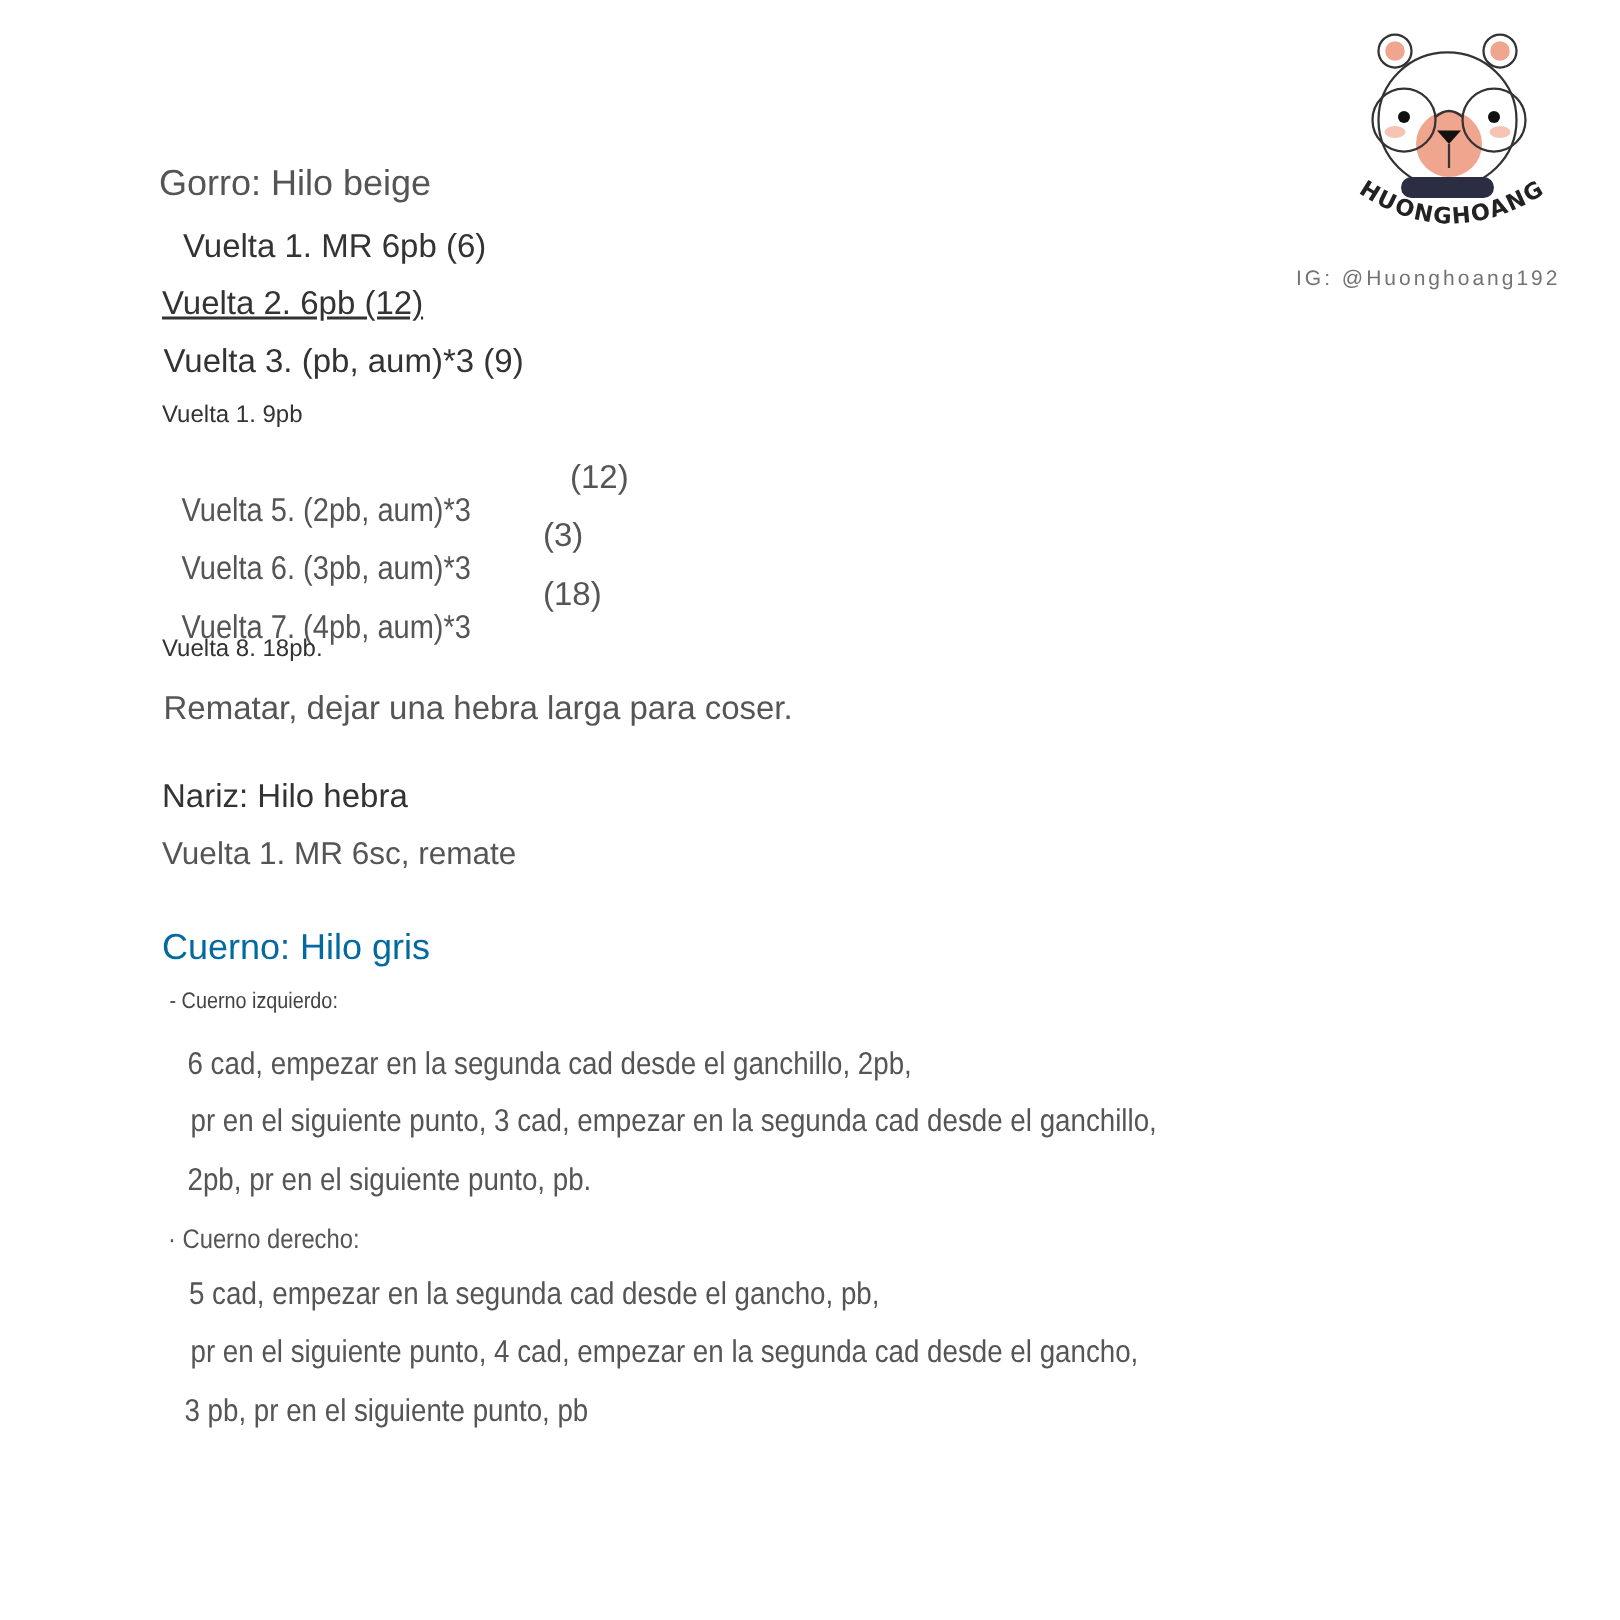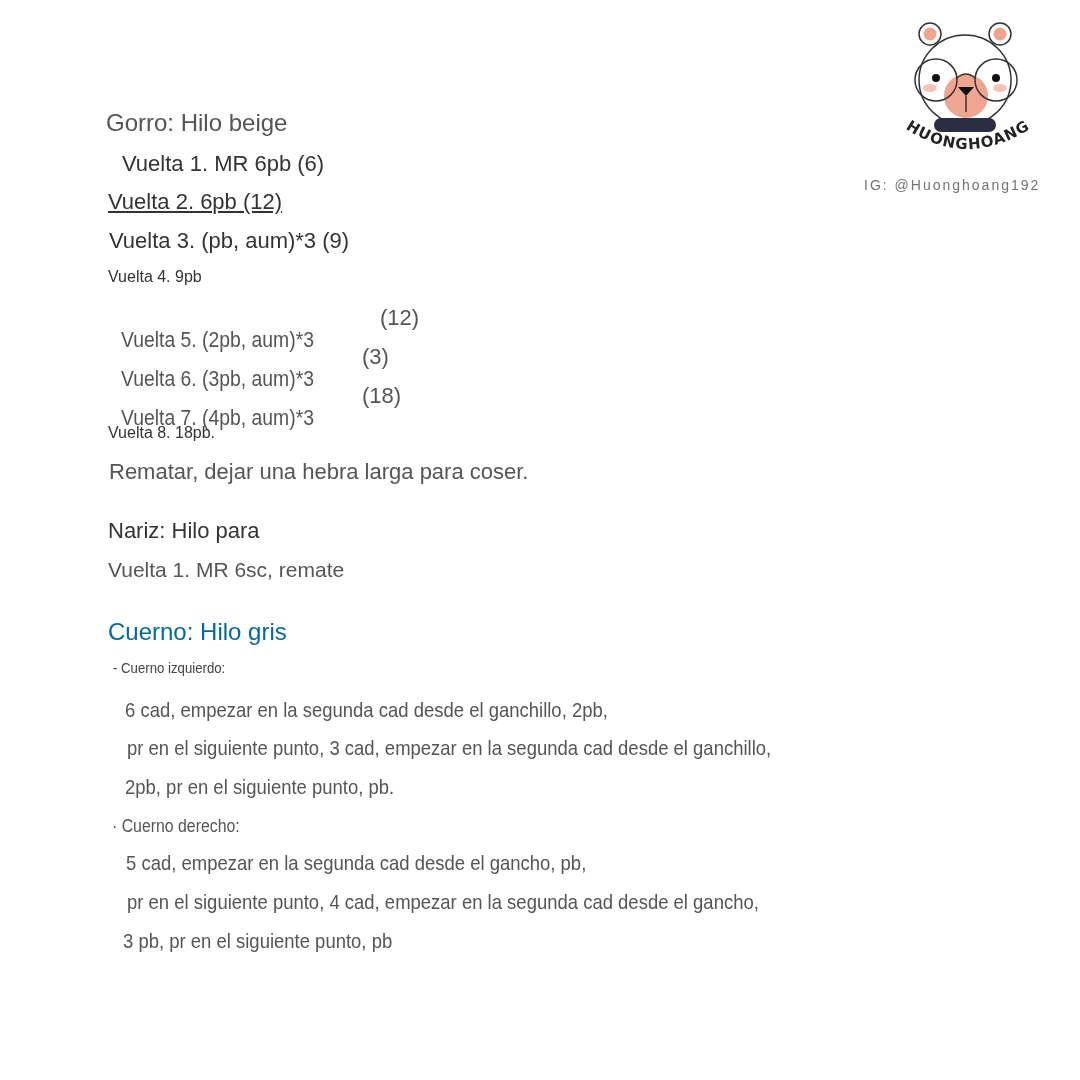--- a/index.html
+++ b/index.html
@@ -55,41 +55,41 @@
       <textPath href="#arc" startOffset="50%" text-anchor="middle">HUONGHOANG</textPath>
     </text>
   </svg>
 </div>
 <div class="handle">IG: @Huonghoang192</div>
 
 <div class="line t24" style="left:106px; top:111px;text-align:right;">Gorro: Hilo beige</div>
 <div class="line t22 dark" style="left:107px; top:153px;margin-left:15px;">Vuelta 1. MR 6pb (6)</div>
 <div class="line t22 dark" style="left:108px; top:191px;text-decoration:underline;">Vuelta 2. 6pb (12)</div>
 <div class="line t22 dark" style="left:109px; top:230px;">Vuelta 3. (pb, aum)*3 (9)</div>
-<div class="line t16" style="left:108px; top:269px;">Vuelta 4. 9pb</div>
+<div class="line t16" style="left:108px; top:269px;">Vuelta 1. 9pb</div>
 
 <div class="line t22" style="left:109px; top:307px;">
   <span class="cond" style="display:inline-block;">Vuelta 5. (2pb, aum)*3</span>
 </div>
 <div class="line t22" style="left:380px; top:307px;">(12)</div>
 
 <div class="line t22" style="left:109px; top:346px;">
   <span class="cond" style="display:inline-block;">Vuelta 6. (3pb, aum)*3</span>
 </div>
 <div class="line t22" style="left:362px; top:346px;">(3)</div>
 
 <div class="line t22" style="left:109px; top:385px;text-align:right;">
   <span class="cond" style="display:inline-block;">Vuelta 7. (4pb, aum)*3</span>
 </div>
 <div class="line t22" style="left:362px; top:385px;">(18)</div>
 
 <div class="line t16" style="left:108px; top:425px;">Vuelta 8. 18pb.</div>
 <div class="line t22" style="left:109px; top:461px;">Rematar, dejar una hebra larga para coser.</div>
 
-<div class="line t22 dark" style="left:108px; top:520px;">Nariz: Hilo para</div>
+<div class="line t22 dark" style="left:108px; top:520px;">Nariz: Hilo hebra</div>
 <div class="line t21" style="left:108px; top:559px;">Vuelta 1. MR 6sc, remate</div>
 
 <div class="line t24 darker" style="left:108px; top:620px;">Cuerno: Hilo gris</div>
 <div class="line t15 cond" style="left:113px; top:660px;">- Cuerno izquierdo:</div>
 <div class="line t21 cond" style="left:125px; top:699px;">6 cad, empezar en la segunda cad desde el ganchillo, 2pb,</div>
 <div class="line t21 cond" style="left:127px; top:737px;">pr en el siguiente punto, 3 cad, empezar en la segunda cad desde el ganchillo,</div>
 <div class="line t21 cond" style="left:125px; top:776px;">2pb, pr en el siguiente punto, pb.</div>
 
 <div class="line t18 cond" style="left:112px; top:817px; font-size:18px;">· Cuerno derecho:</div>
 <div class="line t21 cond" style="left:126px; top:852px;">5 cad, empezar en la segunda cad desde el gancho, pb,</div>

